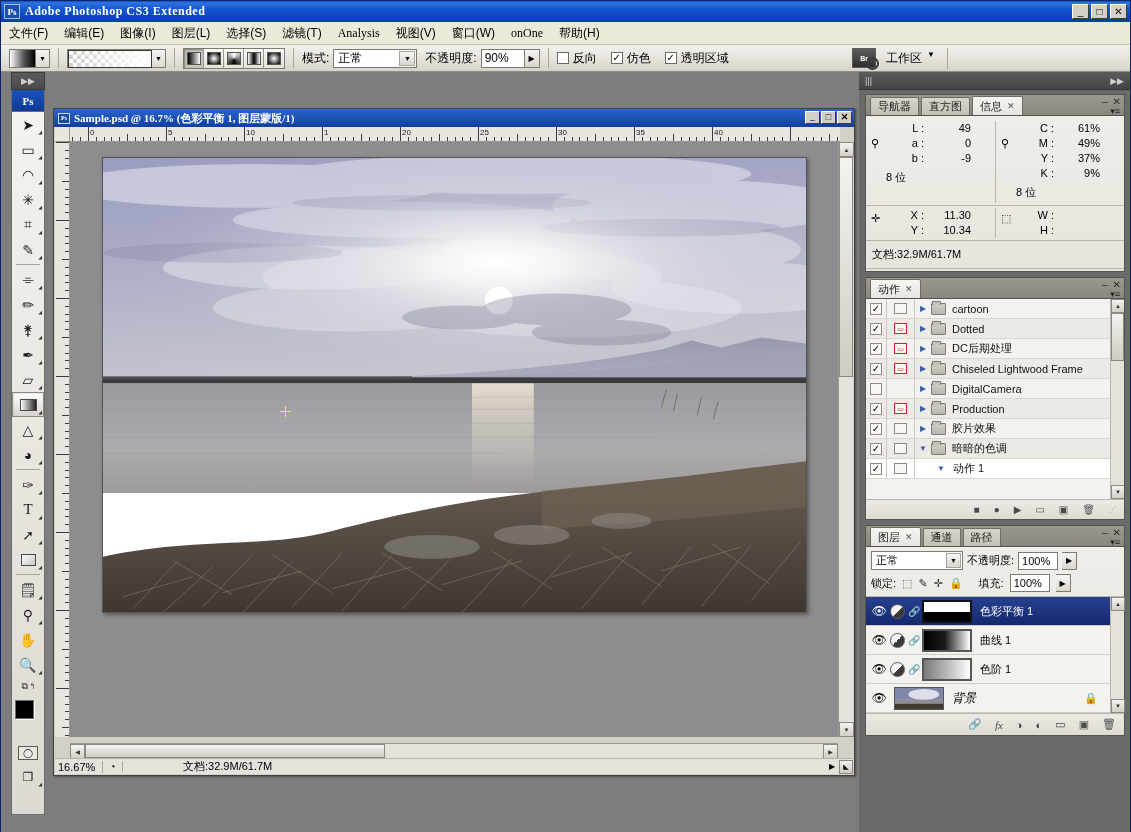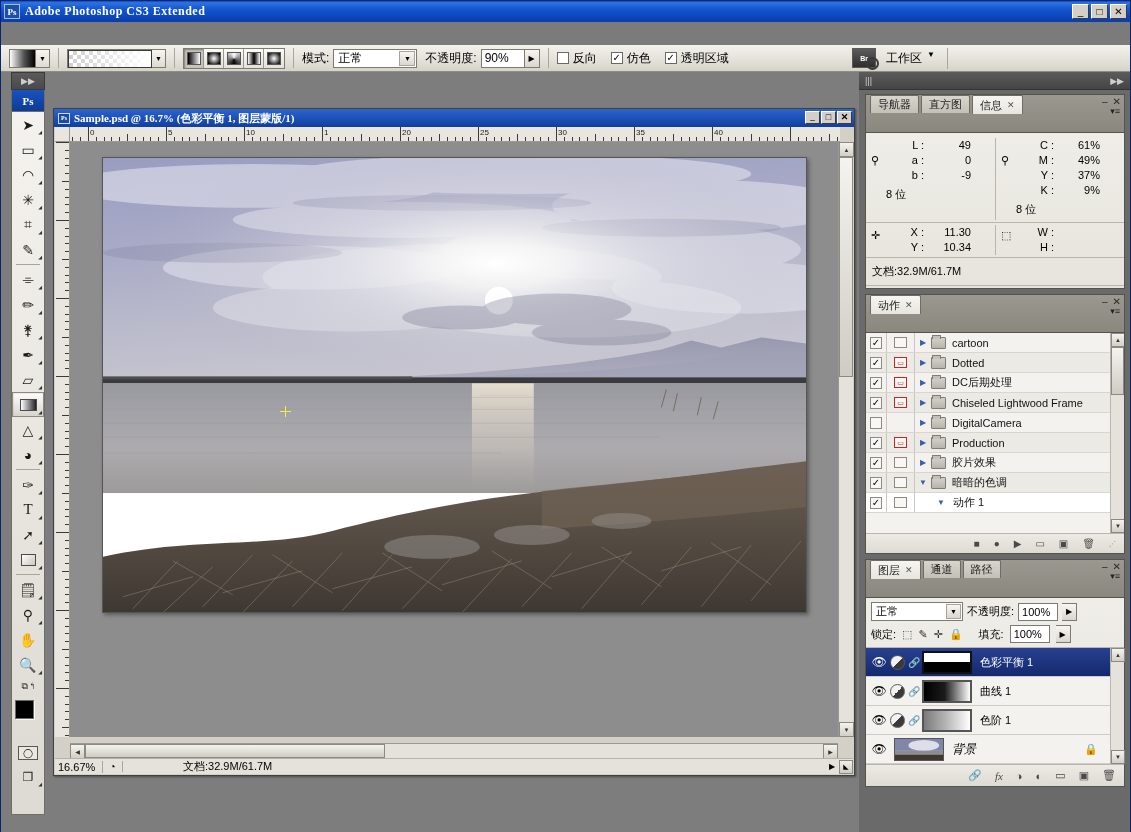--- a/index.html
+++ b/index.html
@@ -271,21 +271,21 @@
   }
   .dock {
     position: absolute; right: 0; top: 18px; width: 271px; height: 742px;
     background: #6a6a6a; padding: 4px 5px 0 6px;
   }
   .panel {
     background: linear-gradient(180deg,#f0efea 0%,#e6e4dc 100%);
     border: 1px solid #55534e; margin-bottom: 5px; position: relative;
   }
   .panel-tabrow {
-    height: 38px; display: flex; position: relative;
+    height: 21px; display: flex; align-items: flex-end; position: relative;
     background: linear-gradient(180deg,#9b998f,#89877e);
     border-bottom: 1px solid #55534e; padding-left: 4px;
   }
   .ptab {
     height: 18px; padding: 0 7px; font-size: 11px; display: flex; align-items: center;
     background: linear-gradient(180deg,#d8d5cc,#c3c0b7); border: 1px solid #6e6c65;
     border-bottom: none; margin-right: 2px; color: #1a1a1a;
     border-radius: 2px 2px 0 0;
   }
   .ptab.active {
@@ -400,20 +400,33 @@
   <div class="titlebar">
     <div class="ps-badge">Ps</div>
     <div class="title-text">Adobe Photoshop CS3 Extended</div>
     <div class="winbtns">
       <div class="winbtn">_</div>
       <div class="winbtn">□</div>
       <div class="winbtn">✕</div>
     </div>
   </div>
 
+  <div class="menubar">
+    <div class="menuitem">文件(F)</div>
+    <div class="menuitem">编辑(E)</div>
+    <div class="menuitem">图像(I)</div>
+    <div class="menuitem">图层(L)</div>
+    <div class="menuitem">选择(S)</div>
+    <div class="menuitem">滤镜(T)</div>
+    <div class="menuitem mono">Analysis</div>
+    <div class="menuitem">视图(V)</div>
+    <div class="menuitem">窗口(W)</div>
+    <div class="menuitem mono">onOne</div>
+    <div class="menuitem">帮助(H)</div>
+  </div>
 
   <div class="optionsbar">
     <div class="grad-swatch-box">
       <div class="grad-swatch"></div>
       <div class="tiny-arrow">▼</div>
     </div>
     <div class="opt-sep"></div>
     <div class="grad-swatch-box">
       <div class="grad-preview"></div>
       <div class="tiny-arrow">▼</div>

